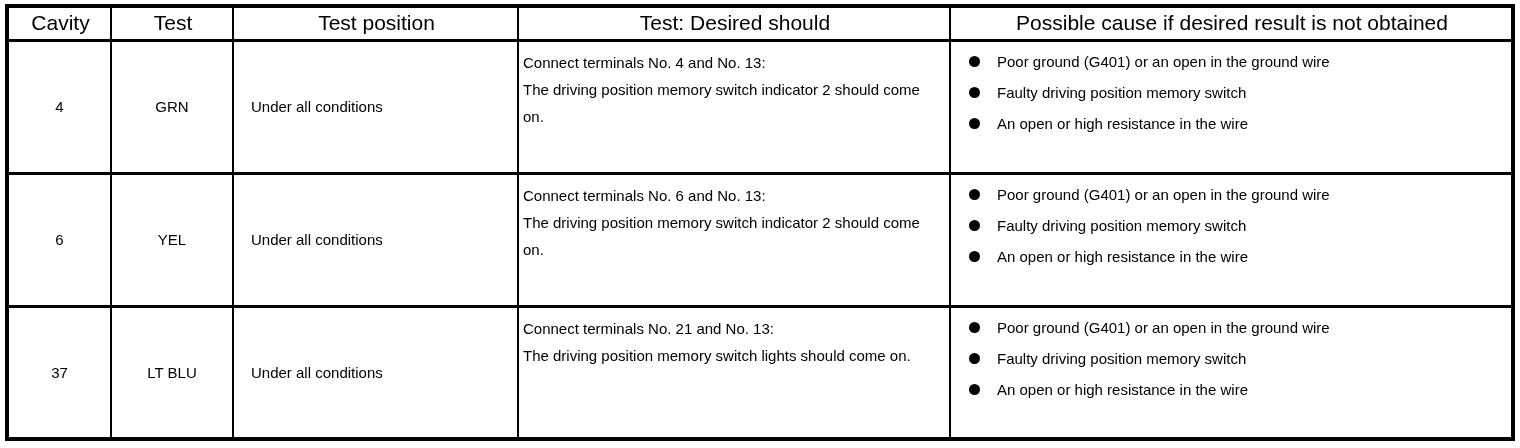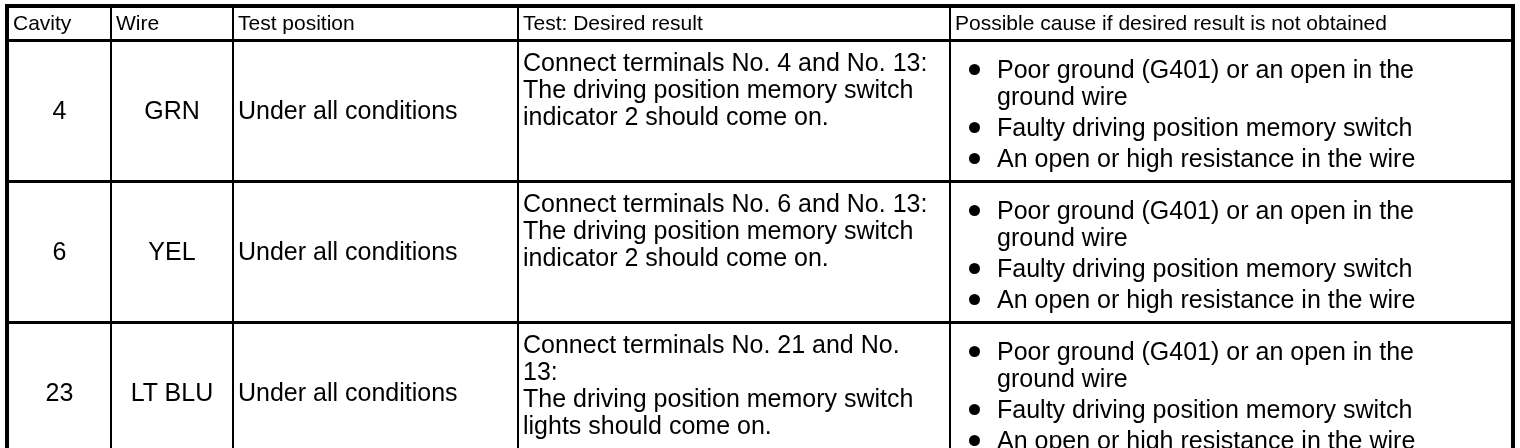--- a/index.html
+++ b/index.html
@@ -14,52 +14,52 @@
     border-collapse: collapse;
     table-layout: fixed;
     width: 1510px;
     margin: 4px 5px;
     background: #ffffff;
   }
   table.spec, table.spec th, table.spec td {
     border: 2px solid #000000;
   }
   table.spec { border-width: 4px; }
-  table.spec tr.hdr th { border-bottom-width: 3px; }
+  table.spec tr.hdr th { border-bottom-width: 3px; text-align: center; }
   table.spec tr.datarow td { border-top-width: 3px; }
   th {
     font-weight: normal;
     font-size: 21px;
     text-align: left;
     vertical-align: middle;
     height: 34px;
     padding: 2px 2px 2px 4px;
     white-space: nowrap;
     overflow: hidden;
   }
   td {
-    font-size: 25px;
+    font-size: 15px;
     line-height: 27px;
     vertical-align: middle;
     height: 133px;
     padding: 2px;
   }
   td.center { text-align: center; }
-  td.cond { text-align: left; padding-left: 4px; }
+  td.cond { text-align: left; padding-left: 17px; }
   td.result {
     vertical-align: top;
     text-align: left;
     padding: 7px 12px 4px 4px;
   }
   td.result .para2 { }
   td.causes {
     vertical-align: top;
     padding: 6px 6px 4px 16px;
   }
-  ul.cause-list { list-style: none; margin-top: 8px; }
+  ul.cause-list { list-style: none; }
   ul.cause-list li {
     display: flex;
     align-items: flex-start;
     margin-bottom: 4px;
     padding-right: 8px;
   }
   .bullet {
     flex: 0 0 auto;
     width: 11px; height: 11px;
     border-radius: 50%;
@@ -75,23 +75,23 @@
   <colgroup>
     <col style="width:104px">
     <col style="width:122px">
     <col style="width:285px">
     <col style="width:432px">
     <col>
   </colgroup>
   <tbody>
       <tr class="hdr">
     <th>Cavity</th>
-    <th>Wire</th>
+    <th>Test</th>
     <th>Test position</th>
-    <th>Test: Desired result</th>
+    <th>Test: Desired should</th>
     <th>Possible cause if desired result is not obtained</th>
   </tr>
 
   <tr class="datarow">
     <td class="center">4</td>
     <td class="center">GRN</td>
     <td class="cond">Under all conditions</td>
     <td class="result">
       <div>Connect terminals No. 4 and No. 13:</div>
       <div class="para2">The driving position memory switch indicator 2 should come on.</div>
@@ -134,21 +134,21 @@
         </li>
         <li>
           <span class="bullet"></span>
           <span class="cause-text">An open or high resistance in the wire</span>
         </li>
       </ul>
     </td>
   </tr>
 
   <tr class="datarow">
-    <td class="center">23</td>
+    <td class="center">37</td>
     <td class="center">LT BLU</td>
     <td class="cond">Under all conditions</td>
     <td class="result">
       <div>Connect terminals No. 21 and No. 13:</div>
       <div class="para2">The driving position memory switch lights should come on.</div>
     </td>
     <td class="causes">
       <ul class="cause-list">
         <li>
           <span class="bullet"></span>

